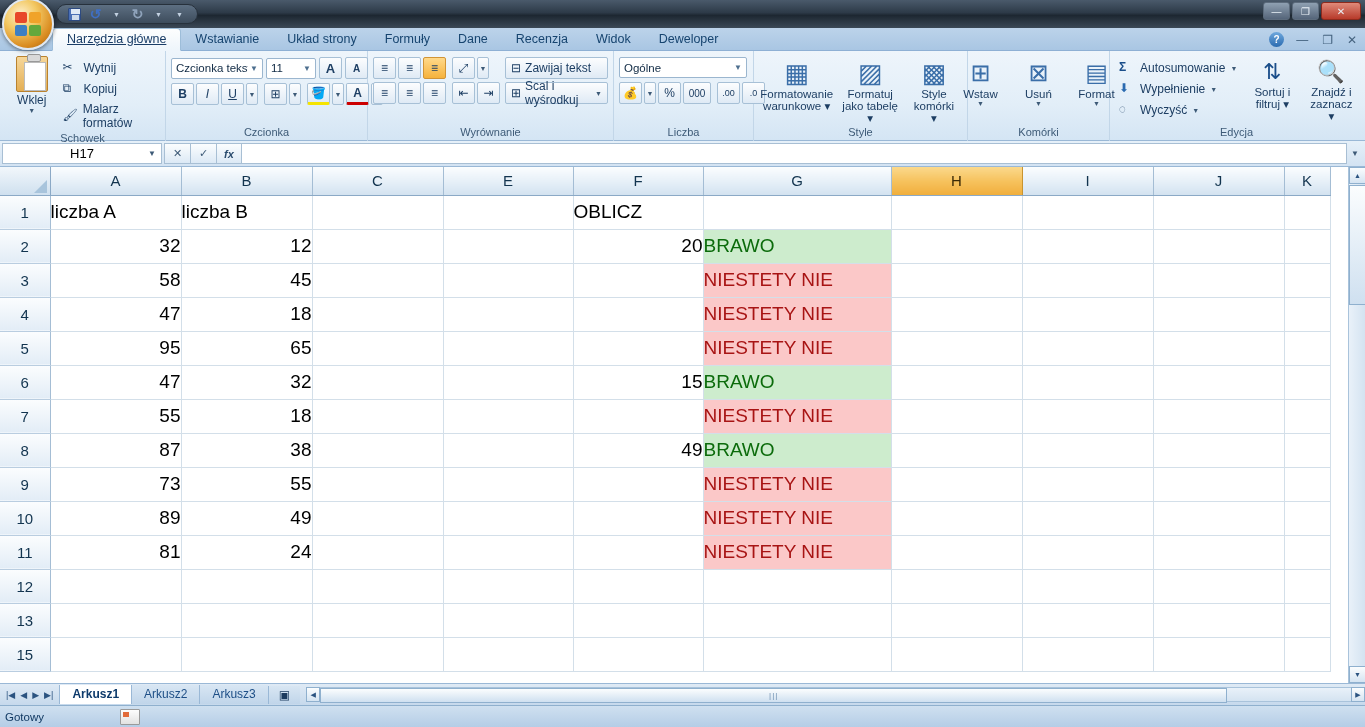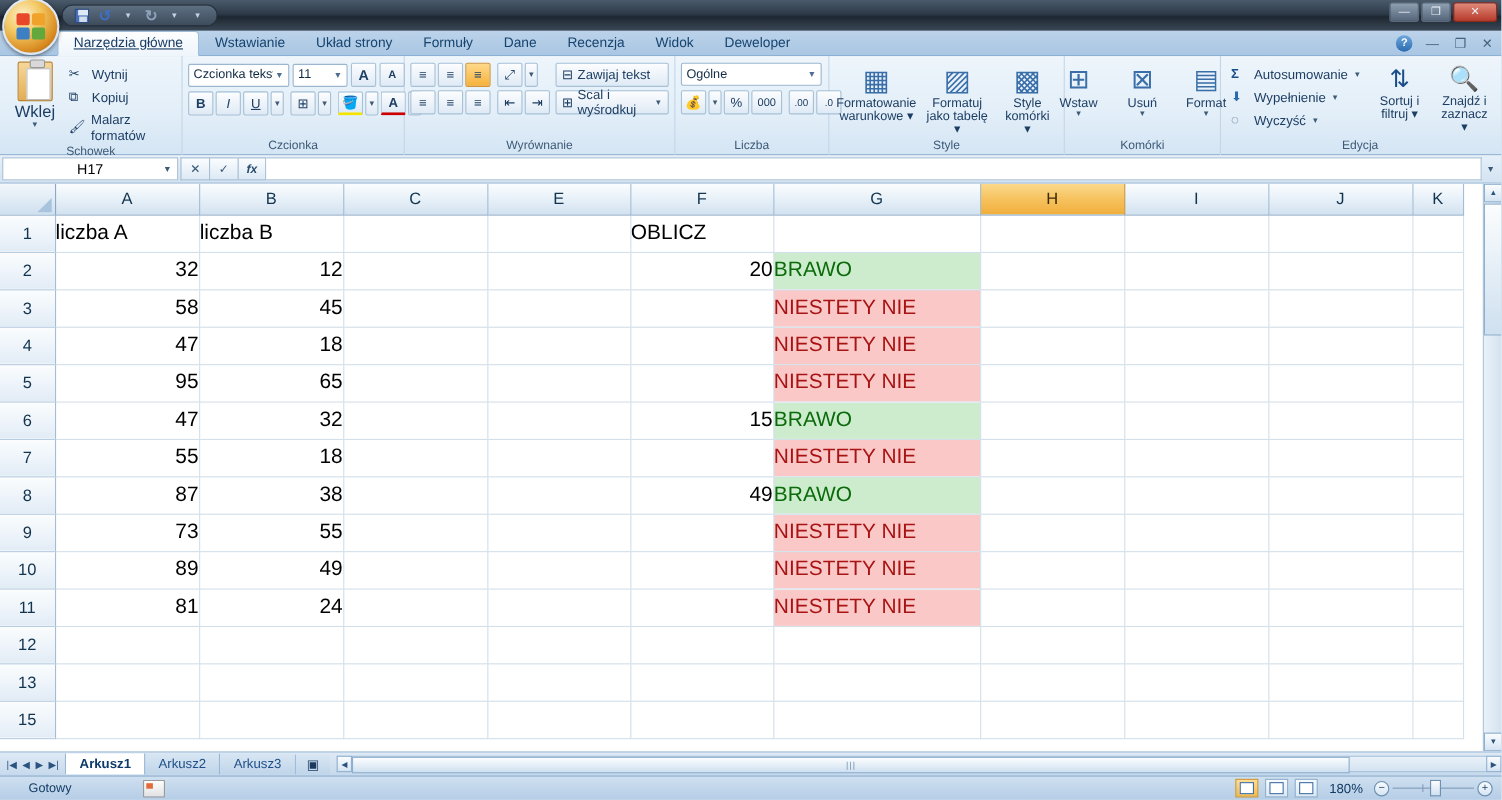--- a/index.html
+++ b/index.html
@@ -82,21 +82,21 @@
     border-right:1px solid #c2d6e8; }
   .grp-body { flex:1; display:flex; align-items:flex-start; }
   .grp-label { height:15px; text-align:center; font-size:11px; color:#3d5a77; position:relative;}
 
   
   .clip-paste { width:62px; display:flex; flex-direction:column; align-items:center; cursor:pointer; padding-top:2px;}
   .clip-ic { width:32px;height:36px; background:linear-gradient(to bottom,#f6d79a,#e3ae54);
     border:1px solid #b9822f; border-radius:2px; position:relative;}
   .clip-ic:after{content:"";position:absolute;left:7px;top:5px;width:20px;height:27px;background:#fff;border:1px solid #bbb;}
   .clip-ic:before{content:"";position:absolute;left:10px;top:-3px;width:12px;height:6px;background:#d9d9d9;border:1px solid #999;border-radius:2px;z-index:2;}
-  .cl-txt{font-size:15px;color:#1d3e63;margin-top:1px;}
+  .cl-txt{font-size:12px;color:#1d3e63;margin-top:1px;}
   .mini-item{display:flex;align-items:center;gap:5px;font-size:12px;color:#1d3e63;padding:2px 4px;cursor:pointer;border-radius:3px;}
   .mi-ic{width:16px;height:16px;display:inline-block;position:relative;}
 
   
   .fontbox{display:flex;gap:3px;align-items:center;margin-bottom:4px;}
   .combo{height:21px;border:1px solid #9bb6cf;background:#fff;border-radius:2px;display:flex;align-items:center;
     padding:0 2px 0 4px;font-size:11.5px;color:#102a44;cursor:pointer;}
   .combo .cv{flex:1;overflow:hidden;white-space:nowrap;}
   .combo .ca{color:#4e6f8f;font-size:8px;padding:0 2px;}
   .btn-sq{width:23px;height:22px;border:1px solid #a7c0d6;border-radius:2px;
@@ -166,21 +166,21 @@
     border-left:1px solid #9ab8d6;}
   .hscroll{flex:1;margin-left:6px;height:16px;display:flex;align-items:center;}
   .hs-l{width:14px;height:15px;border:1px solid #8fb0ce;background:linear-gradient(to bottom,#fbfdfe,#d5e4f2);
     display:flex;align-items:center;justify-content:center;font-size:7px;color:#2b5380;cursor:pointer;}
   .hs-track{flex:1;height:15px;background:linear-gradient(to bottom,#e9f1f9,#d4e3f1);border-top:1px solid #a9c3db;border-bottom:1px solid #a9c3db;position:relative;}
   .hs-thumb{position:absolute;left:0;top:0;height:15px;width:88%;border:1px solid #8fb0ce;
     background:linear-gradient(to bottom,#fbfdfe,#cfe0f0);display:flex;align-items:center;justify-content:center;cursor:pointer;}
   .hs-grip{font-size:8px;color:#6d8fb0;letter-spacing:1px;}
   .statusbar{height:22px;background:linear-gradient(to bottom,#cfe0f0,#b5cde6);display:flex;align-items:center;
     border-top:1px solid #8fb0ce;font-size:11.5px;color:#123a63;}
-  .st-left{padding-left:26px;width:130px;}
+  .st-left{padding-left:5px;width:120px;}
   .st-ic{width:20px;height:16px;background:linear-gradient(to bottom,#fdfdfd,#e2e2e2);border:1px solid #9a9a9a;
     position:relative;border-radius:1px;}
   .st-ic:after{content:"";position:absolute;left:2px;top:2px;width:6px;height:5px;background:#e26b3a;}
   .st-right{margin-left:auto;display:flex;align-items:center;gap:6px;padding-right:8px;}
   .viewbtn{width:21px;height:17px;border:1px solid #93b1cd;display:flex;align-items:center;justify-content:center;
     background:linear-gradient(to bottom,#f7fbfe,#dbe8f5);cursor:pointer;}
   .viewbtn.on{background:linear-gradient(to bottom,#ffdd95,#f3b948);border-color:#cf9a34;}
   .vb-glyph{width:13px;height:11px;border:1px solid #3f6fa5;background:#fff;display:block;position:relative;}
   .zoomval{font-size:12px;color:#123a63;padding:0 4px;cursor:pointer;}
   .zslider{display:flex;align-items:center;gap:0;}
@@ -707,35 +707,15 @@
             <span class="hs-grip">|||</span>
           </div>
       </div>
       <div class="hs-l">▶</div>
     </div>
   </div>
 
   <div class="statusbar">
     <div class="st-left">Gotowy</div>
     <div class="st-ic"></div>
-    <div class="st-right">
-      <div class="viewbtn on">
-          <span class="vb-glyph"></span>
-        </div>
-      <div class="viewbtn">
-          <span class="vb-glyph"></span>
-        </div>
-      <div class="viewbtn">
-          <span class="vb-glyph"></span>
-        </div>
-      <div class="zoomval">180%</div>
-      <div class="zslider">
-        <div class="zcirc">−</div>
-        <div class="ztrack">
-          <div class="zmid"></div>
-          <div class="zthumb"></div>
-        </div>
-        <div class="zcirc">+</div>
-      </div>
-    </div>
   </div>
 
 </div>
 
 </body></html>

